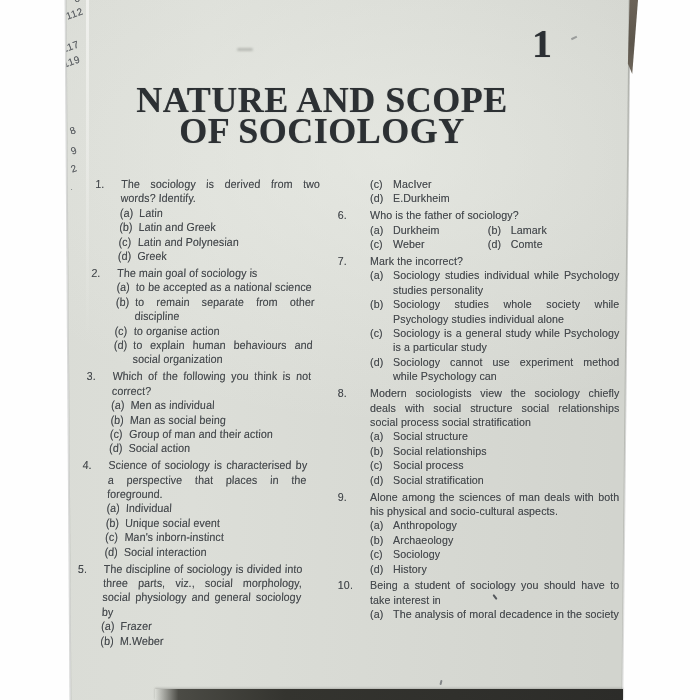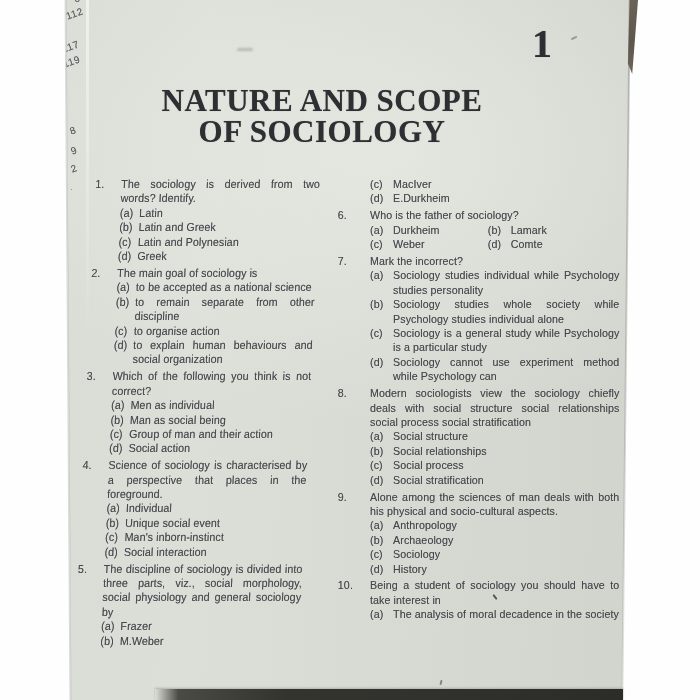--- a/index.html
+++ b/index.html
@@ -55,21 +55,21 @@
   .en7{left:70px;top:183px;font-size:8px;opacity:.8}
   
   .chapter{
     position:absolute;left:522px;top:20px;width:40px;text-align:center;
     font-family:"Liberation Serif","DejaVu Serif",serif;font-weight:bold;
     font-size:40px;color:#2b2f33;text-shadow:0 0 0.8px rgba(43,47,51,0.5);
   }
   .title{
     position:absolute;left:102px;top:85px;width:440px;text-align:center;
     font-family:"Liberation Serif","DejaVu Serif",serif;font-weight:bold;
-    font-size:31px;line-height:31px;letter-spacing:0.5px;color:#2c3033;
+    font-size:36px;line-height:31px;letter-spacing:0.5px;color:#2c3033;
     text-shadow:0 0 0.8px rgba(44,48,51,0.45);
   }
   
   .col{
     position:absolute;top:177px;font-size:11.6px;line-height:14.4px;
     color:#45494d;letter-spacing:0.1px;
     text-shadow:0 0 0.6px rgba(69,73,77,0.5);
   }
   .col-left{left:94px;width:246px;transform:skewX(-2.6deg) scaleX(0.92);transform-origin:0 0;}
   .col-right{left:336px;width:308px;transform:scaleX(0.92);transform-origin:0 0;}

